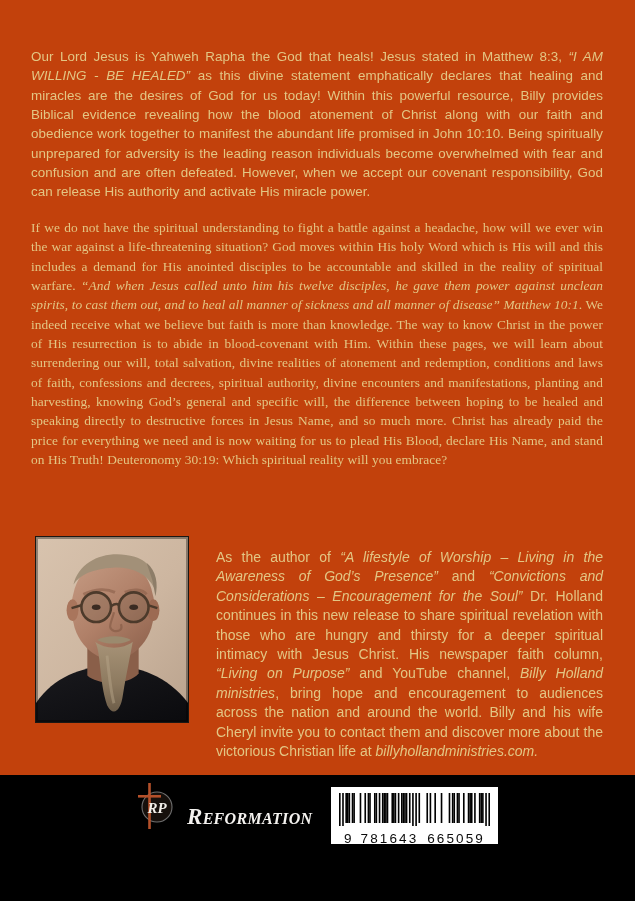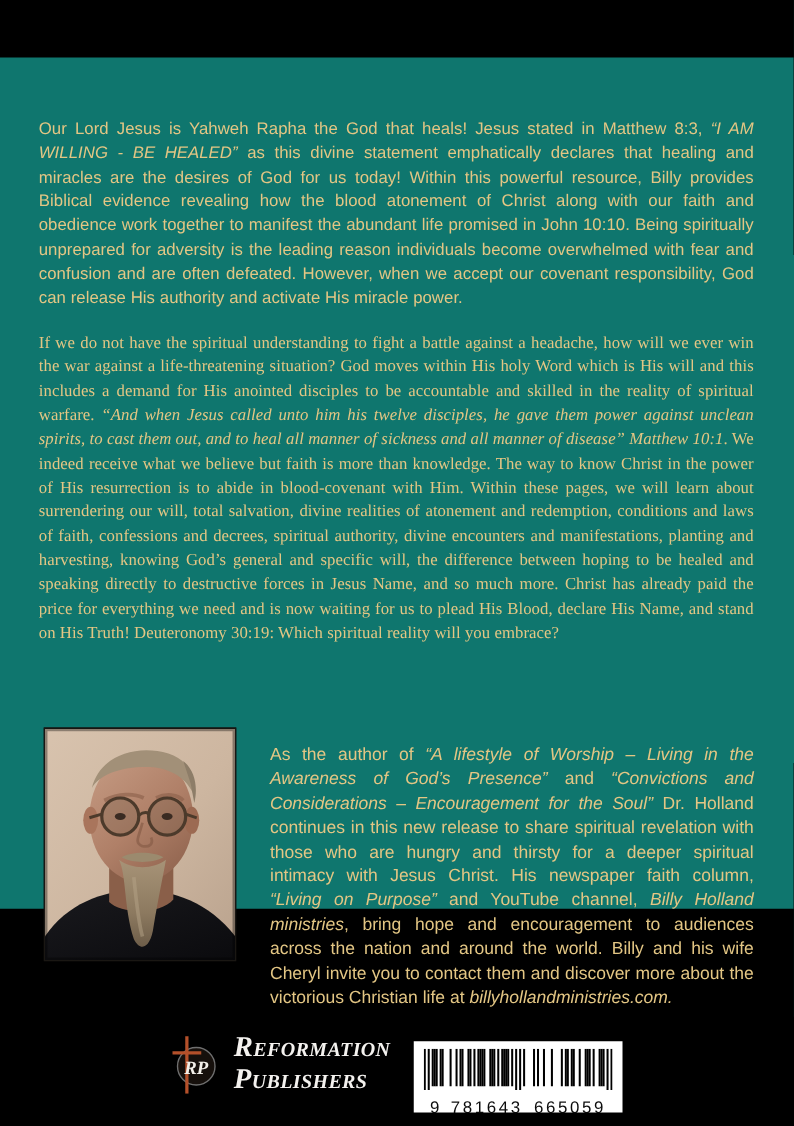--- a/index.html
+++ b/index.html
@@ -9,24 +9,23 @@
   }
   body {
     width: 635px;
     height: 901px;
     overflow: hidden;
     font-family: "Liberation Sans", sans-serif;
   }
   #cover {
     position: relative;
     width: 635px;
-    height: 681px;
-    background: #0f766e;
+    height: 775px;
+    background: #c2410c;
     box-sizing: border-box;
-    margin-top: 46px;
   }
   
   .copy {
     position: absolute;
     left: 31px;
     width: 572px;
     color: #e3c684;
     font-size: 13.4px;
     line-height: 19.35px;
     text-align: justify;
@@ -219,21 +218,20 @@
     <span id="publisher-emblem">
       <svg width="45" height="50" viewBox="0 0 45 50">
         <circle cx="24" cy="28" r="15" fill="#16100c" stroke="#6f6f6f" stroke-width="1.1"></circle>
         <rect x="15.2" y="4" width="2.6" height="46" fill="#b4502a"></rect>
         <rect x="5" y="16" width="23" height="2.6" fill="#b4502a"></rect>
         <text x="24" y="34" text-anchor="middle" font-family="Liberation Serif, serif" font-style="italic" font-weight="bold" font-size="15" fill="#f2efe9">RP</text>
       </svg>
     </span>
     <span id="publisher-name">
       <span class="ln">Reformation</span>
-      <span class="ln">Publishers</span>
     </span>
   </div>
 
   <div id="barcode-box">
     <svg id="barcode-bars" viewBox="0 0 302 66" preserveAspectRatio="none">
       <g fill="#000000" id="bars-group">
           <rect x="0.00" y="0" width="3.24" height="66"></rect>
           <rect x="6.36" y="0" width="3.24" height="66"></rect>
           <rect x="12.72" y="0" width="3.24" height="60"></rect>
           <rect x="15.89" y="0" width="3.24" height="60"></rect>

